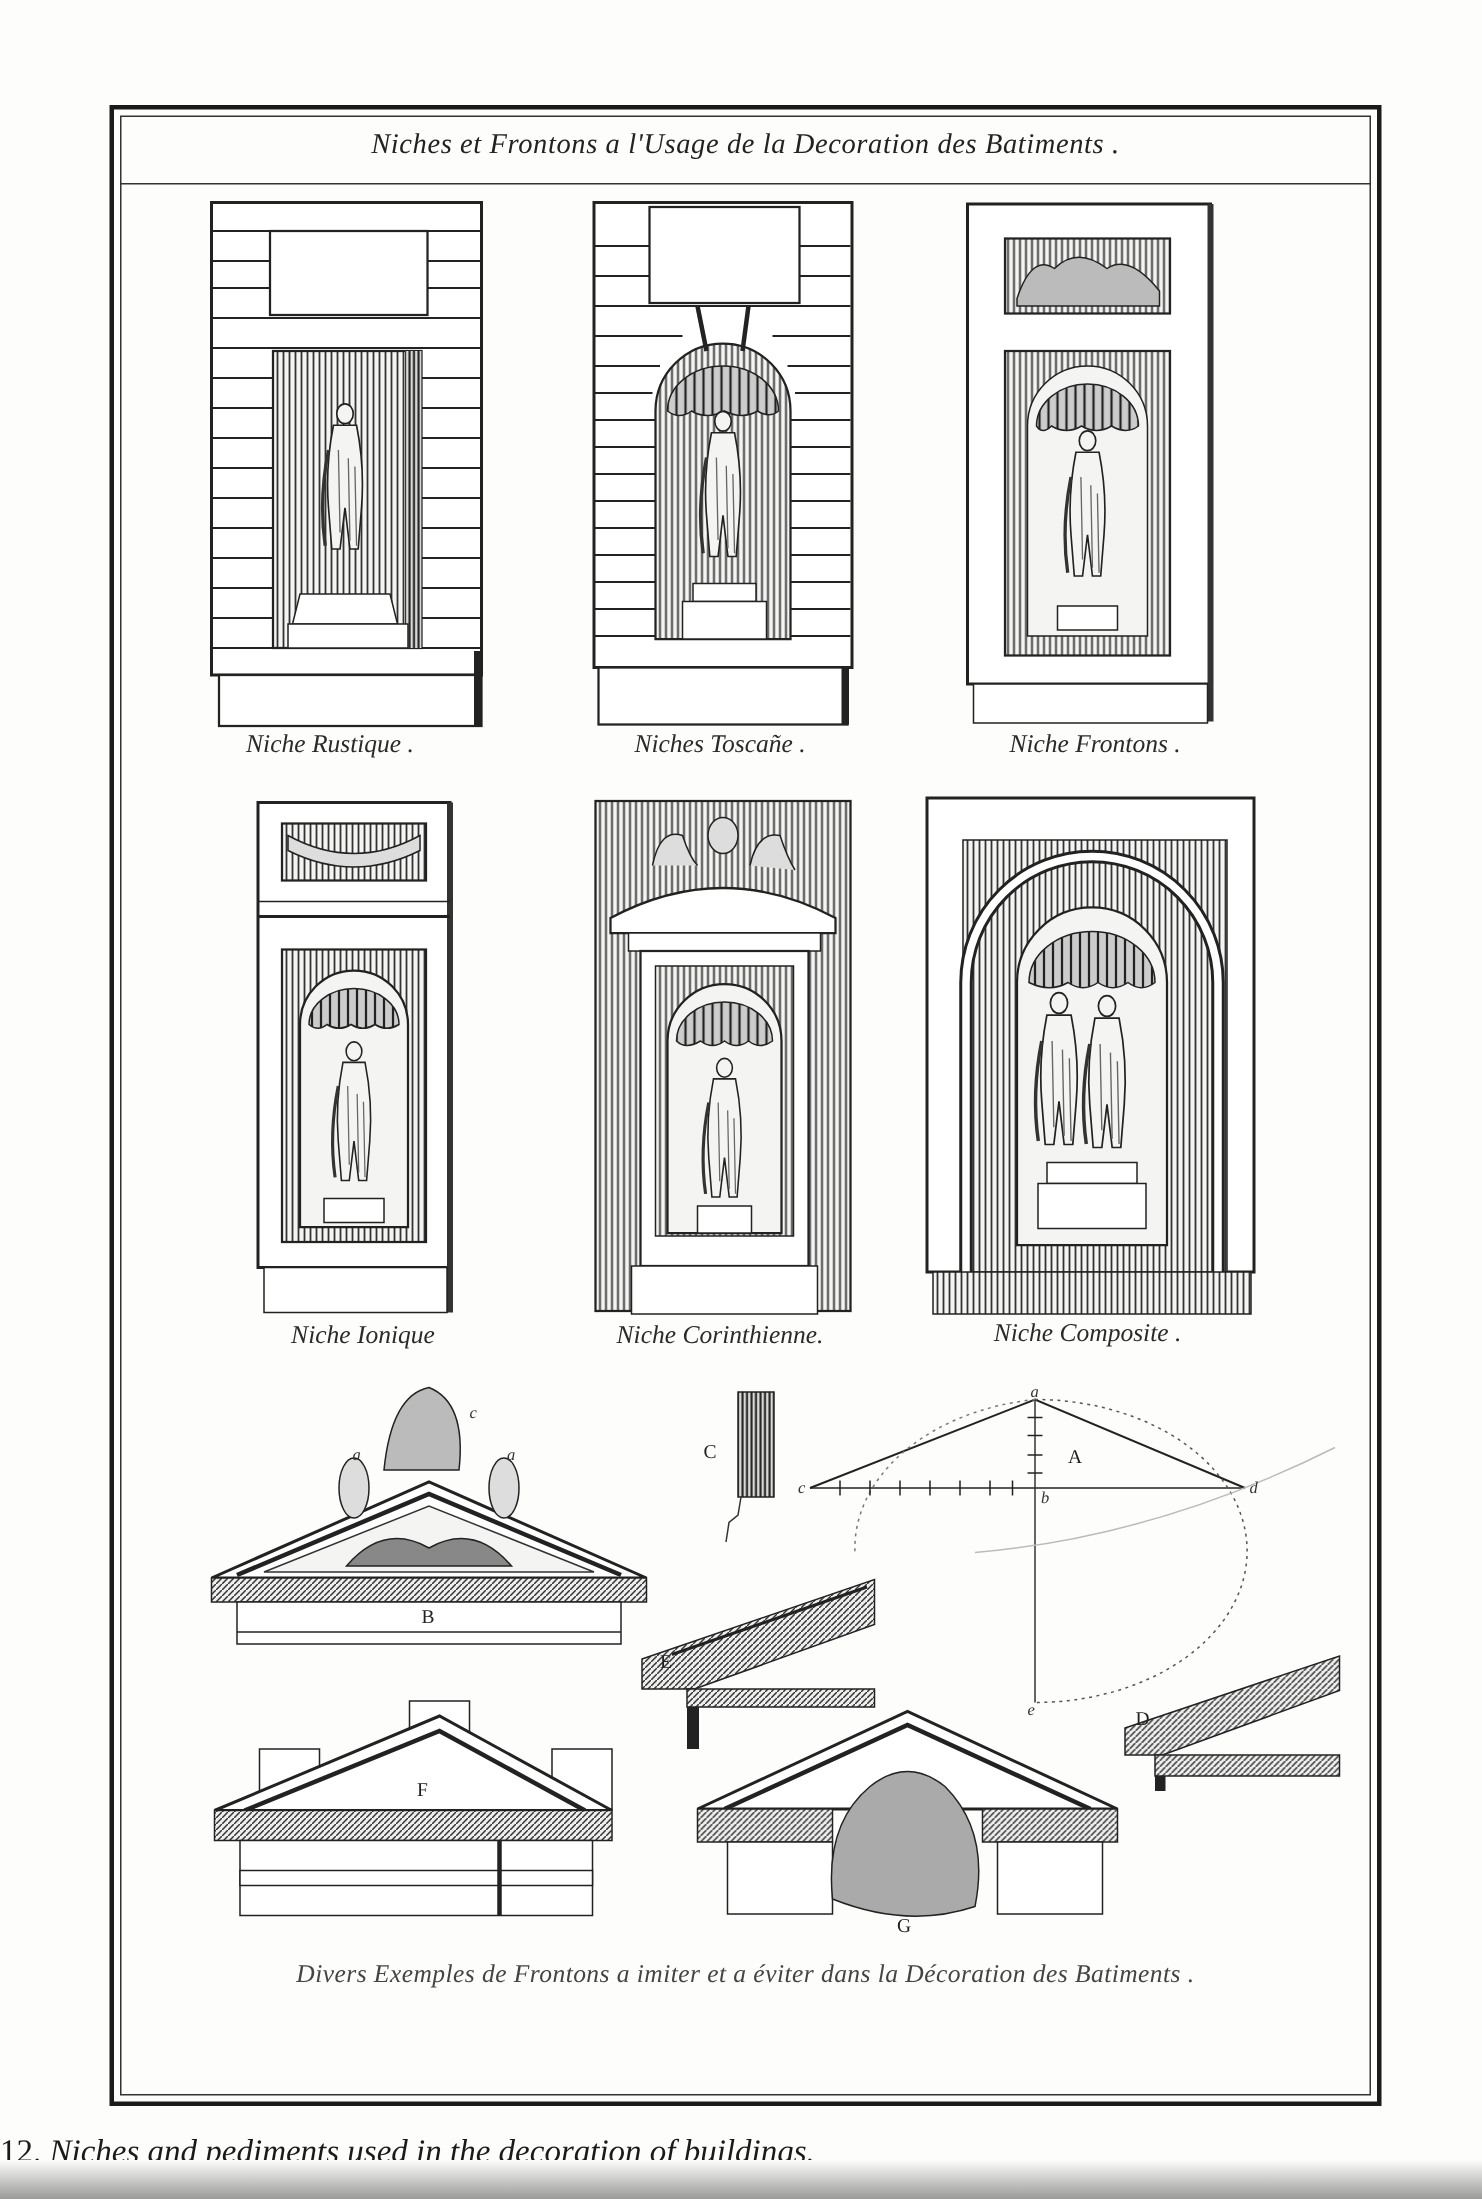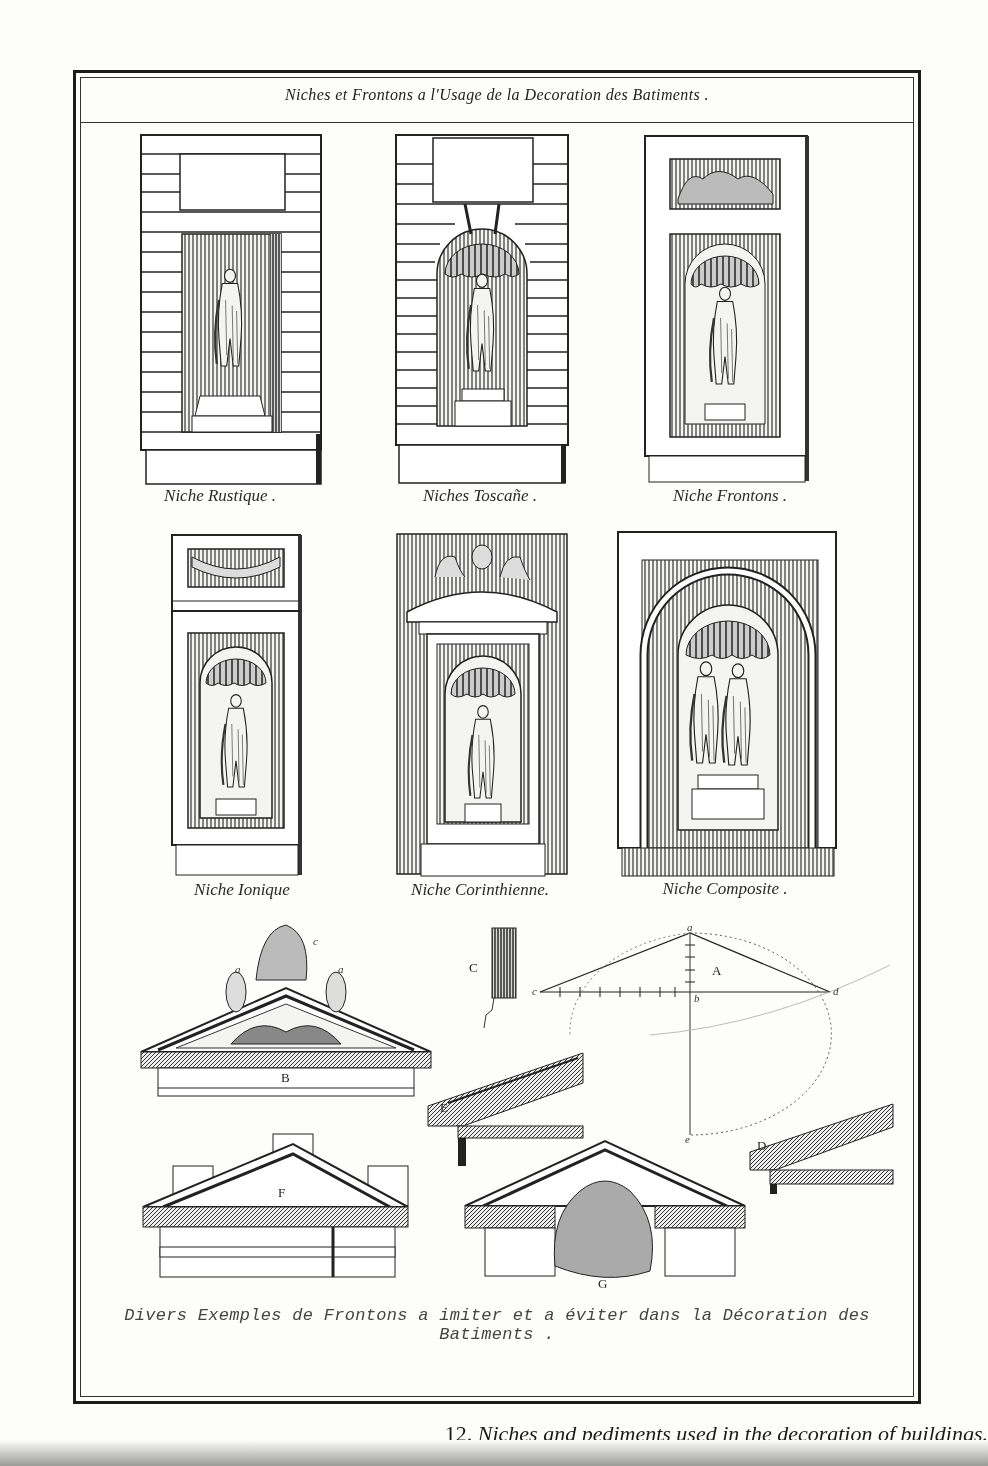--- a/index.html
+++ b/index.html
@@ -1,24 +1,24 @@
 <!DOCTYPE html>
 <html><head>
 <meta charset="utf-8">
 <style>
   html, body { margin:0; padding:0; background:#fdfdfb; }
   body { width:988px; height:1466px; position:relative; overflow:hidden; font-family:"DejaVu Serif", serif; color:#1a1a1a; }
   .page-shade { position:absolute; left:0; top:1440px; width:988px; height:26px; background:linear-gradient(#fdfdfb, #9a9a98); }
   .plate-outer { position:absolute; left:73px; top:70px; width:848px; height:1334px; border:3px solid #1b1b1b; box-sizing:border-box; }
   .plate-inner { position:absolute; left:80px; top:77px; width:834px; height:1320px; border:1px solid #333; box-sizing:border-box; }
   .title-rule { position:absolute; left:80px; top:122px; width:834px; height:0; border-top:1px solid #333; }
-  .plate-title { position:absolute; left:80px; top:86px; width:834px; text-align:center; font-family:"Liberation Serif", serif; font-style:italic; font-size:16px; letter-spacing:0.4px; color:#222; }
+  .plate-title { position:absolute; left:80px; top:86px; width:834px; text-align:center; font-family:"Liberation Serif", serif; font-style:italic; font-size:19px; letter-spacing:0.4px; color:#222; }
   .cap { position:absolute; font-family:"Liberation Serif", serif; font-style:italic; font-size:17px; color:#2a2a2a; text-align:center; }
-  .bottom-title { position:absolute; left:80px; top:1306px; width:834px; text-align:center; font-family:Liberation Mono, monospace; font-style:italic; font-size:17px; letter-spacing:0.3px; color:#444; }
-  .figure-caption { position:absolute; left:0; top:1421px; width:988px; text-align:right; font-family:"Liberation Serif", serif; font-size:22px; color:#1a1a1a; }
+  .bottom-title { position:absolute; left:80px; top:1306px; width:834px; text-align:center; font-family:Liberation Serif, serif; font-style:italic; font-size:17px; letter-spacing:0.3px; color:#444; }
+  .figure-caption { position:absolute; left:0; top:1421px; width:988px; text-align:left; font-family:"Liberation Serif", serif; font-size:22px; color:#1a1a1a; }
   .figure-caption .num { font-style:normal; }
   .figure-caption .txt { font-style:italic; }
   svg.art { position:absolute; overflow:visible; }
   .letter { font-family:"Liberation Serif", serif; font-size:13px; fill:#222; }
   .small-letter { font-family:"Liberation Serif", serif; font-style:italic; font-size:11px; fill:#333; }
 </style>
 </head>
 <body>
 
 <div class="plate-outer"></div>

